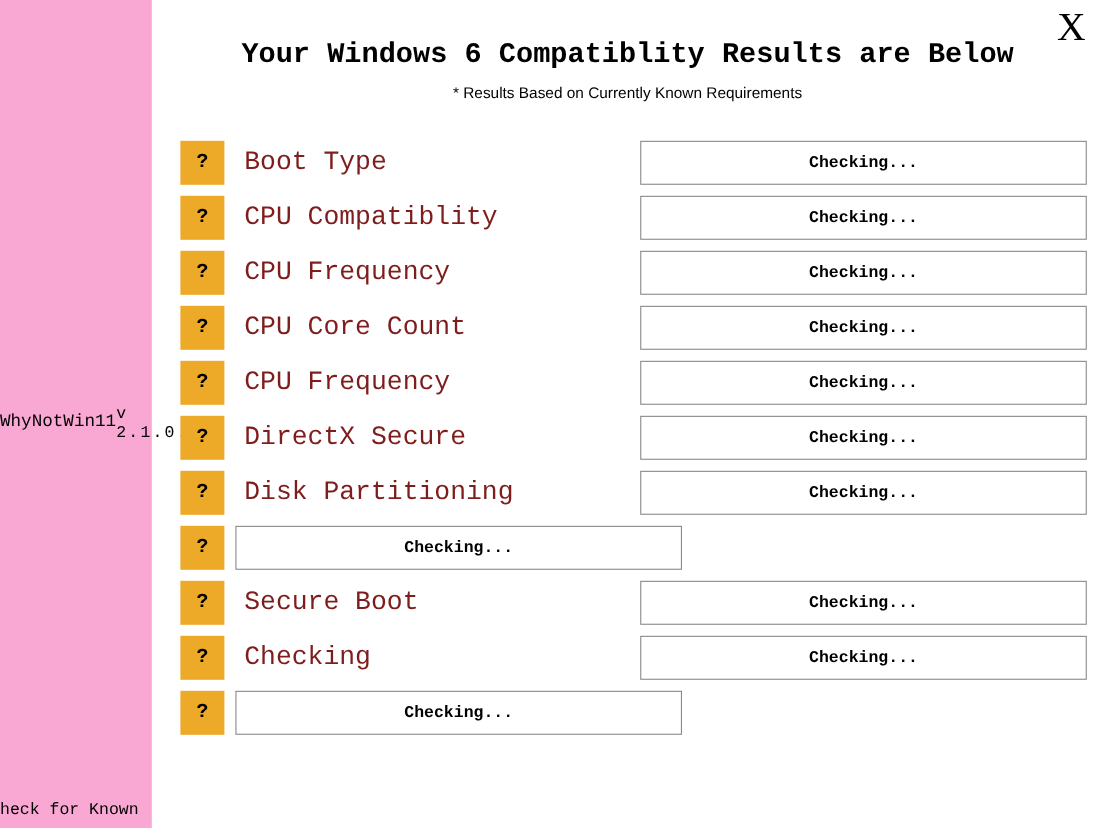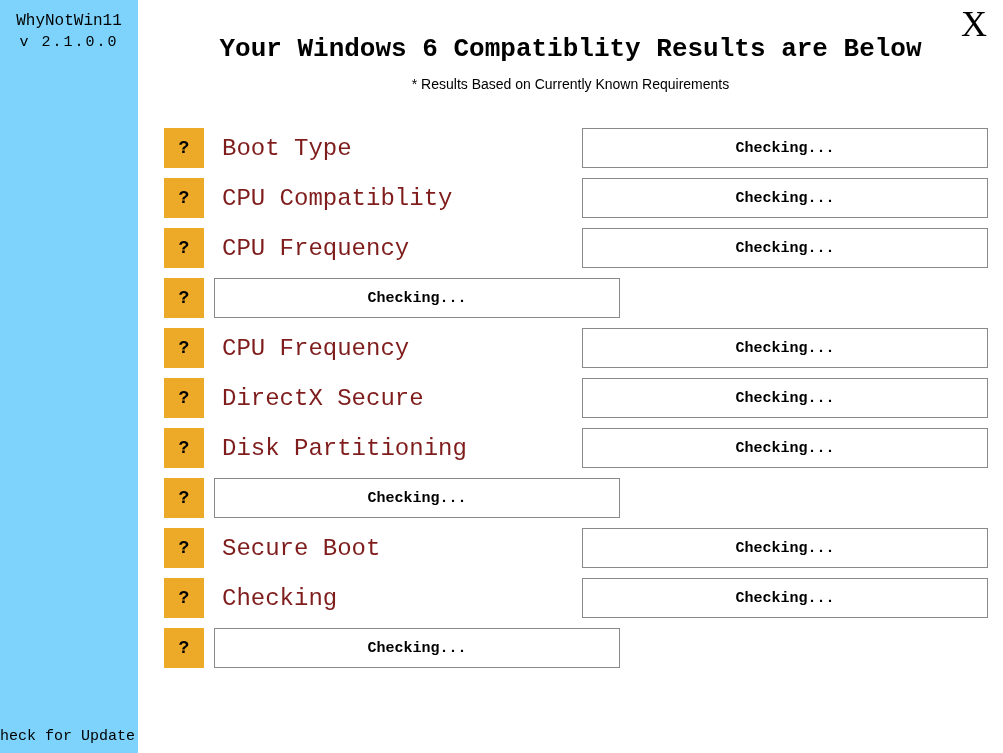--- a/index.html
+++ b/index.html
@@ -7,23 +7,23 @@
       width: 1003px;
       height: 753px;
       display: flex;
       font-family: "SimSun", "NSimSun", "Courier New", monospace;
       background: #fff;
       overflow: hidden;
     }
     .sidebar {
       width: 138px;
       height: 753px;
-      background: #7dd3fc;
+      background: #f9a8d4;
       display: flex;
-      flex-direction: column;
+      flex-direction: row;
       align-items: center;
       padding-top: 12px;
       position: relative;
     }
     .app-name {
       font-size: 16px;
       color: #000;
     }
     .app-version {
       font-size: 15px;
@@ -113,21 +113,21 @@
       color: #000;
       margin-left: 10px;
     }
   </style>
 </head>
 <body>
 
 <div class="sidebar">
   <div class="app-name">WhyNotWin11</div>
   <div class="app-version">v 2.1.0.0</div>
-  <div class="update-link">heck for Update</div>
+  <div class="update-link">heck for Known</div>
 </div>
 
 <div class="main">
   <div class="close-btn">X</div>
   <div class="title">Your Windows 6 Compatiblity Results are Below</div>
   <div class="subtitle">* Results Based on Currently Known Requirements</div>
 
   <div class="rows">
     <div class="row">
       <div class="status-icon">?</div>
@@ -139,20 +139,21 @@
       <div class="row-label">CPU Compatiblity</div>
       <div class="result-box">Checking...</div>
     </div>
     <div class="row">
       <div class="status-icon">?</div>
       <div class="row-label">CPU Frequency</div>
       <div class="result-box">Checking...</div>
     </div>
     <div class="row">
       <div class="status-icon">?</div>
+      <div class="row-label">CPU Core Count</div>
       <div class="result-box">Checking...</div>
     </div>
     <div class="row">
       <div class="status-icon">?</div>
       <div class="row-label">CPU Frequency</div>
       <div class="result-box">Checking...</div>
     </div>
     <div class="row">
       <div class="status-icon">?</div>
       <div class="row-label">DirectX Secure</div>

